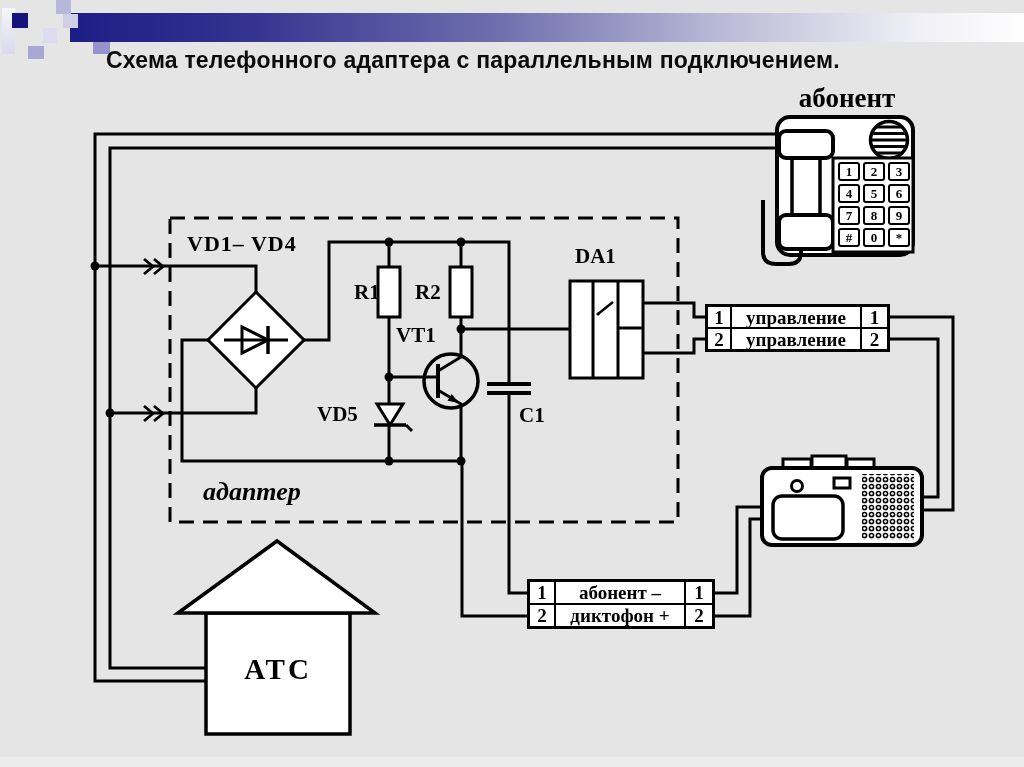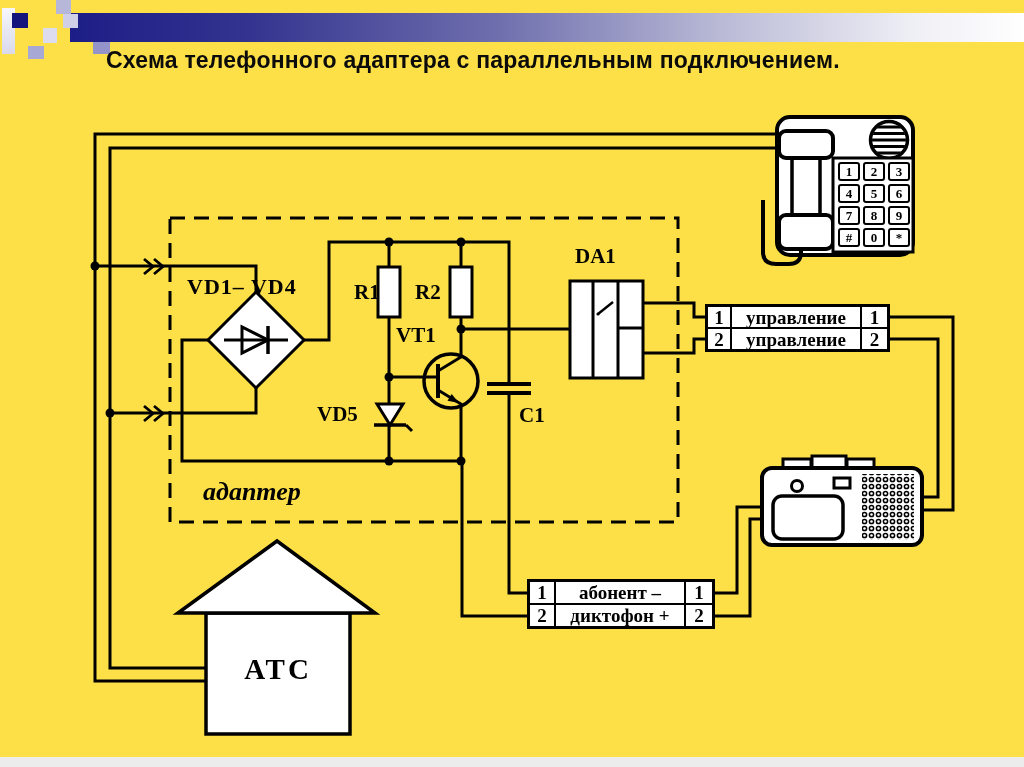--- a/index.html
+++ b/index.html
@@ -1,16 +1,16 @@
 <!DOCTYPE html>
 <html><head>
 <meta charset="utf-8">
 <style>
   html,body{margin:0;padding:0;background:#fff;}
-  .slide{position:relative;width:1024px;height:767px;background:#fde047;overflow:hidden;
+  .slide{position:relative;width:1024px;height:767px;background:#e5e5e5;overflow:hidden;
          font-family:"Liberation Serif",serif;}
   .abs{position:absolute;}
   
   .deco{position:absolute;}
   #deco-bar{left:70px;top:13px;width:954px;height:29px;
     background:linear-gradient(to right,#1d1d87 0%,#32328f 18%,#6f6fae 45%,#b9b9d6 68%,#eeeef5 88%,#ffffff 100%);}
   #deco-col{left:2px;top:8px;width:13px;height:46px;background:linear-gradient(#f6f6fb,#d9d9ec);}
   #deco-sq-dark{left:12px;top:13px;width:16px;height:15px;background:#14147c;}
   #deco-sq-1{left:56px;top:0;width:15px;height:14px;background:#b7b7da;}
   #deco-sq-2{left:63px;top:14px;width:15px;height:14px;background:#cfcfe8;}
@@ -21,21 +21,21 @@
 
   #page-title{left:106px;top:47px;width:860px;
     font-family:"Liberation Sans",sans-serif;font-weight:bold;font-size:23px;color:#0b0b0b;
     letter-spacing:0.2px;white-space:nowrap;}
   #source-url{left:720px;top:727px;width:270px;text-align:center;
     font-family:"Liberation Sans",sans-serif;font-size:10.5px;color:#666666;}
 
   svg.layer{position:absolute;left:0;top:0;}
 
   .clabel{position:absolute;font-weight:bold;font-size:21px;color:#000;white-space:nowrap;}
-  #lbl-bridge{left:187px;top:231px;font-size:22px;letter-spacing:1px;margin-top:43px;}
+  #lbl-bridge{left:187px;top:231px;font-size:22px;letter-spacing:1px;}
   #lbl-r1{left:354px;top:280px;}
   #lbl-r2{left:415px;top:280px;}
   #lbl-vt1{left:396px;top:323px;}
   #lbl-vd5{left:317px;top:402px;}
   #lbl-c1{left:519px;top:403px;}
   #lbl-da1{left:575px;top:244px;}
   #lbl-adapter{left:203px;top:477px;font-size:26px;font-style:italic;}
   #lbl-atc{left:237px;top:653px;width:82px;text-align:center;font-size:29px;letter-spacing:3px;}
   #lbl-abonent{left:777px;top:83px;width:140px;text-align:center;font-size:27px;}
   #lbl-recorder{left:763px;top:566px;width:160px;text-align:center;font-size:28px;}
@@ -201,20 +201,21 @@
 
   <div class="clabel" id="lbl-bridge">VD1– VD4</div>
   <div class="clabel" id="lbl-r1">R1</div>
   <div class="clabel" id="lbl-r2">R2</div>
   <div class="clabel" id="lbl-vt1">VT1</div>
   <div class="clabel" id="lbl-vd5">VD5</div>
   <div class="clabel" id="lbl-c1">C1</div>
   <div class="clabel" id="lbl-da1">DA1</div>
   <div class="clabel" id="lbl-adapter">адаптер</div>
   <div class="clabel" id="lbl-atc">АТС</div>
+  <div class="clabel" id="lbl-abonent">абонент</div>
 
   <div class="cblock" id="ctrl-block">
     <div class="cell">1</div>
     <div class="cell">управление</div>
     <div class="cell">1</div>
     <div class="cell">2</div>
     <div class="cell">управление</div>
     <div class="cell">2</div>
   </div>
 

